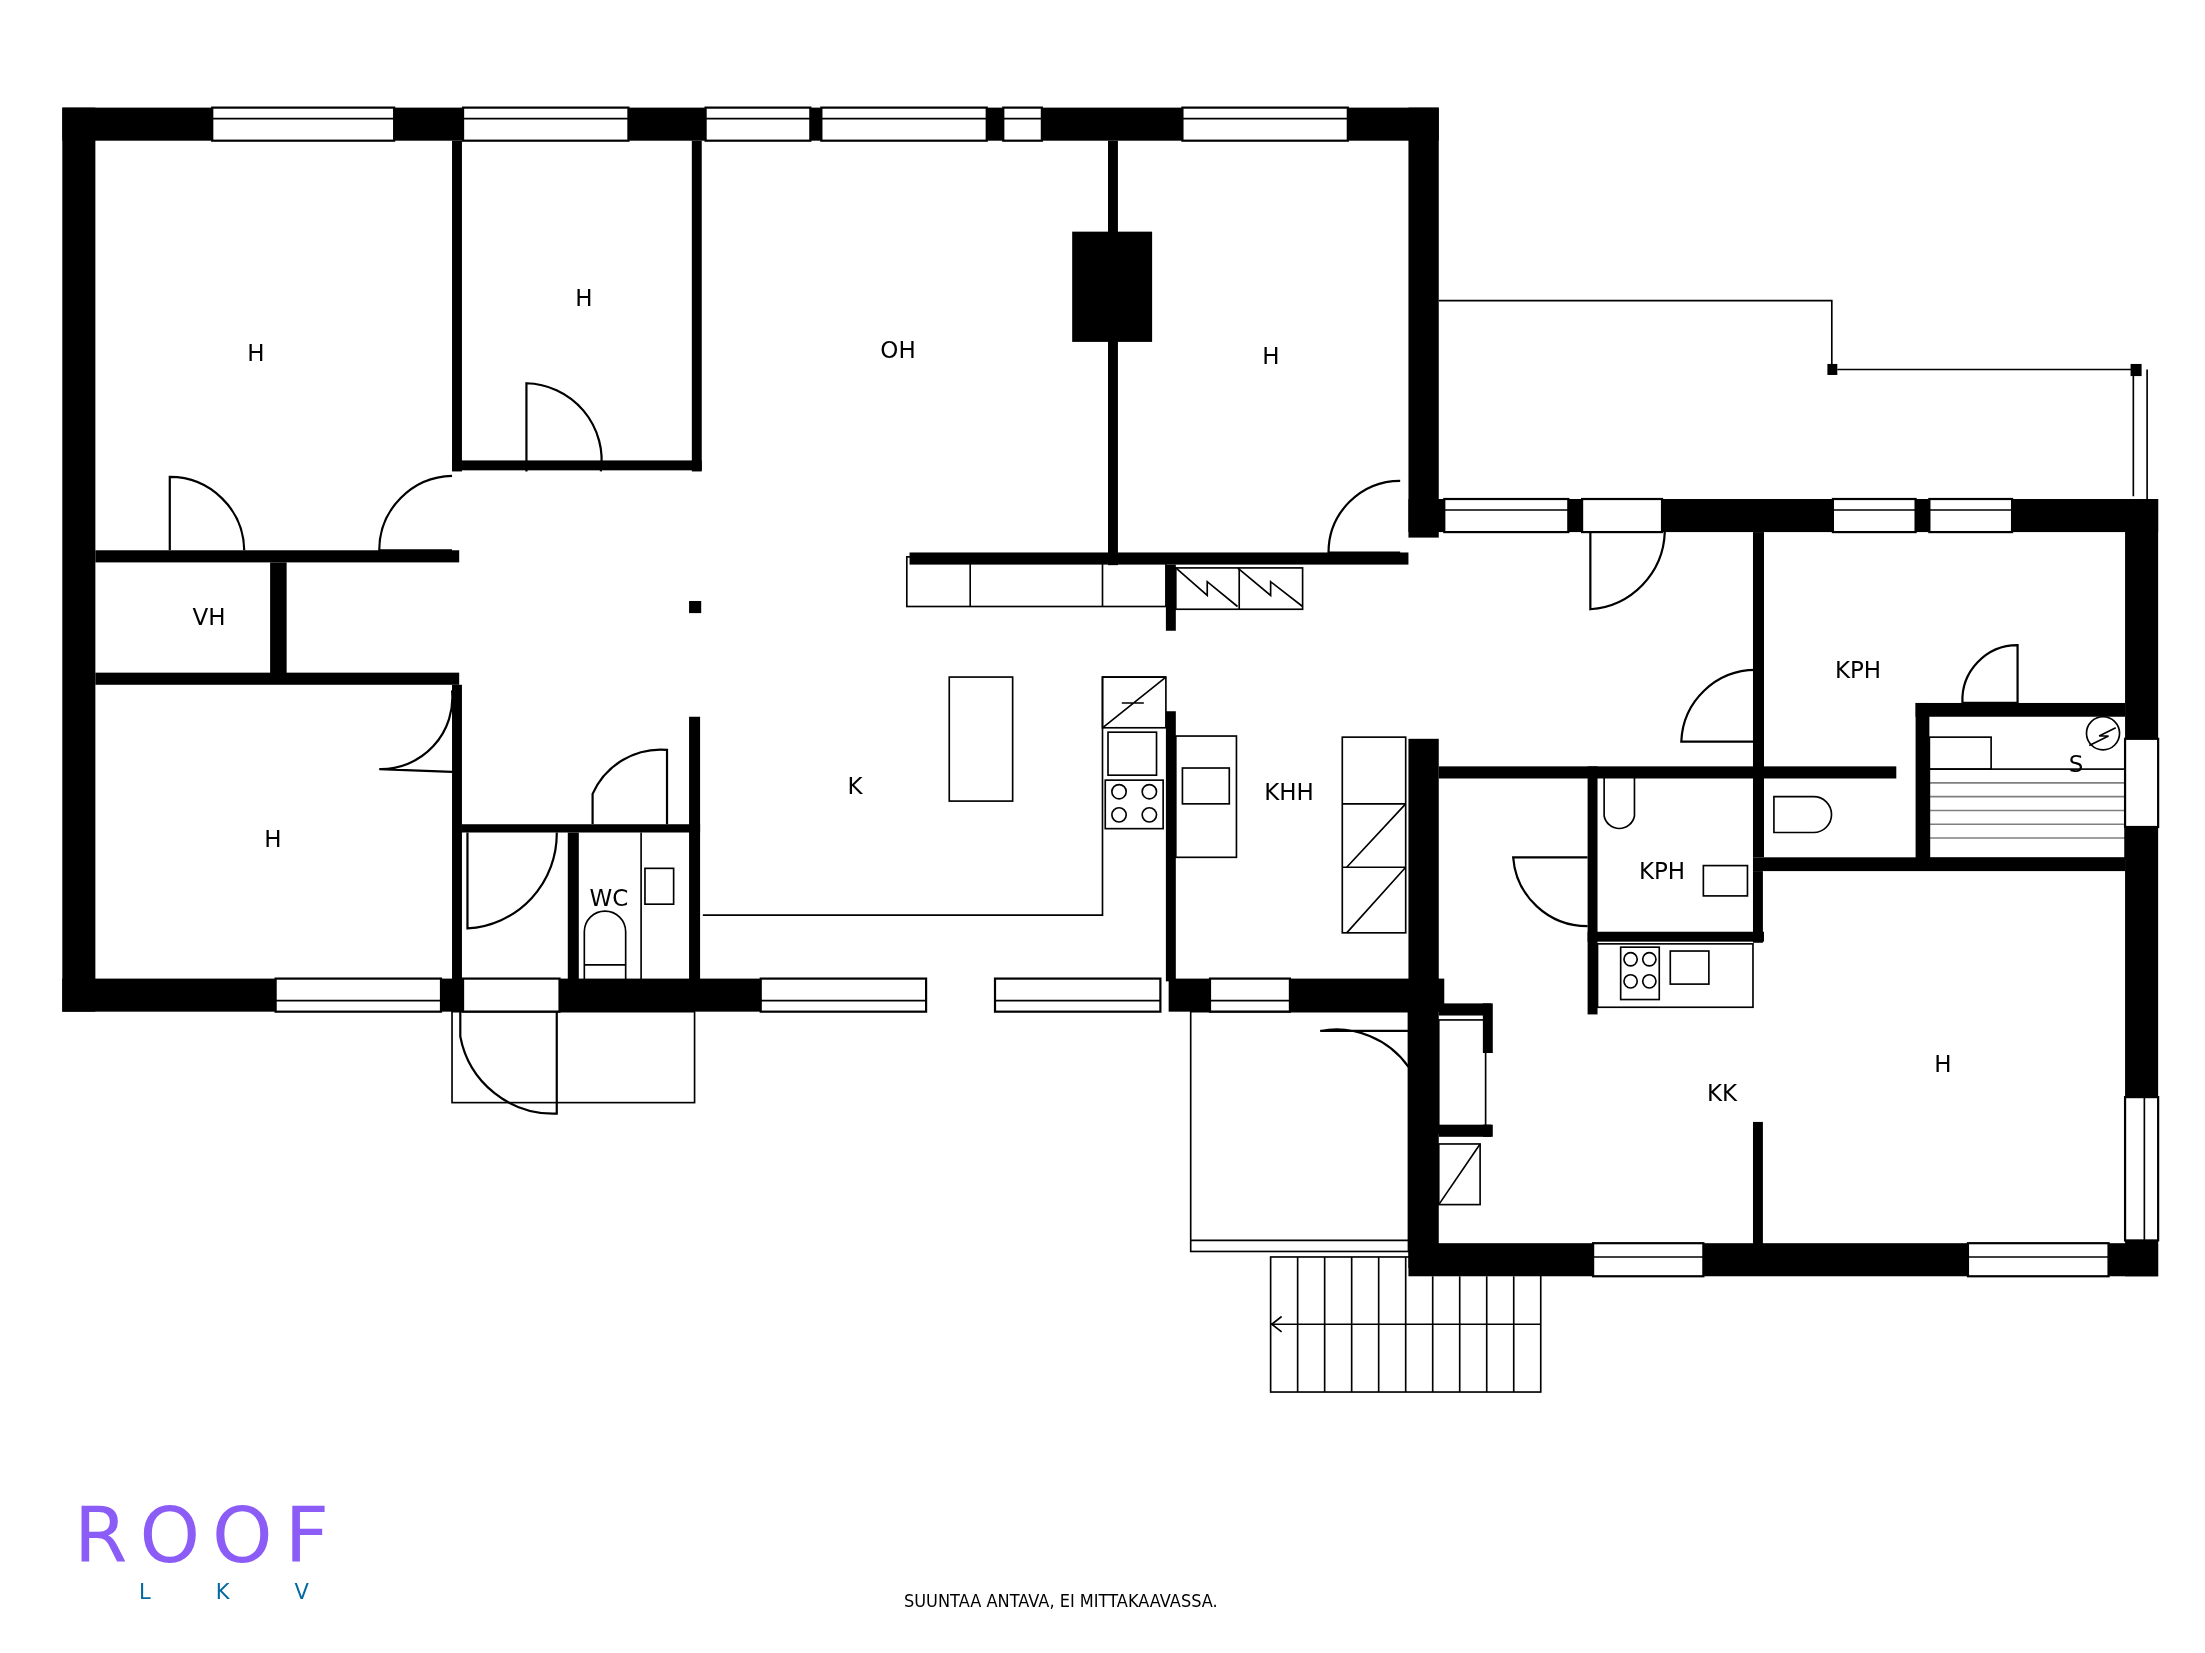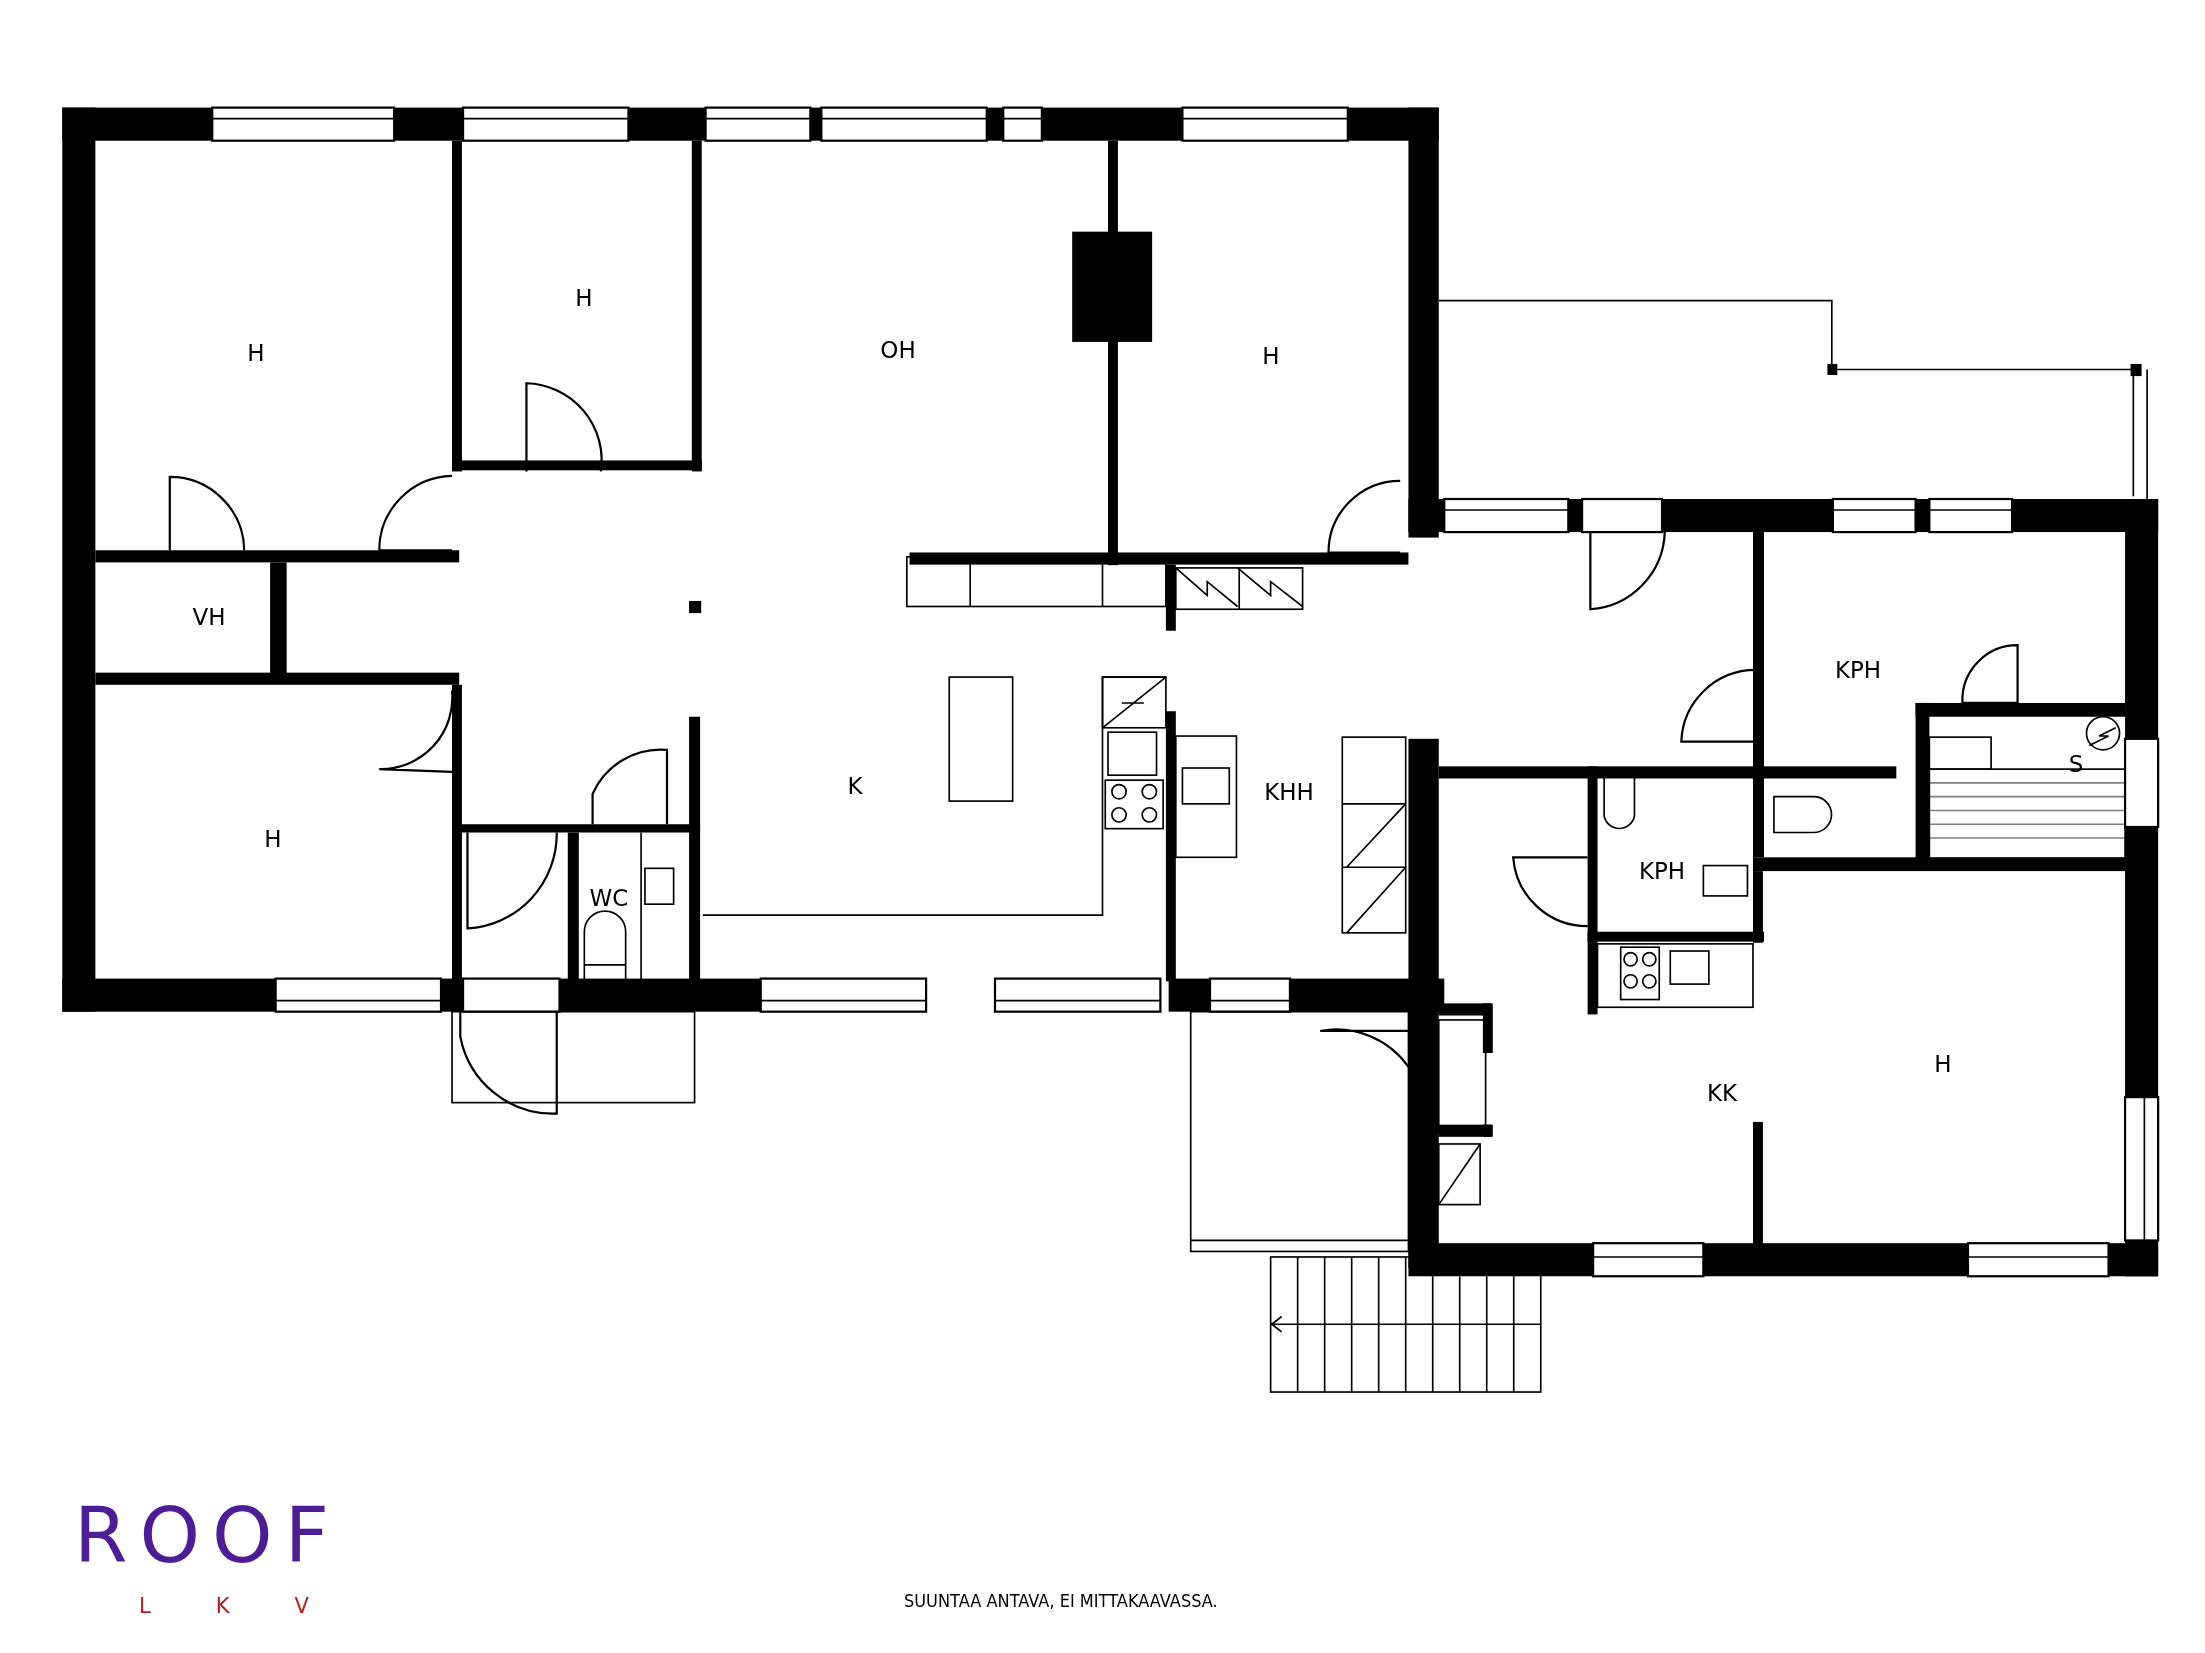--- a/index.html
+++ b/index.html
@@ -4,22 +4,22 @@
   <style>
     html, body { margin: 0; padding: 0; background: #ffffff; }
     body { width: 2205px; height: 1654px; position: relative; overflow: hidden; font-family: "Liberation Sans", sans-serif; }
     #plan { position: absolute; left: 0; top: 0; width: 2205px; height: 1654px; }
     .wall { fill: #000000; }
     .line { fill: none; stroke: #000000; stroke-width: 4; }
     .thin { fill: none; stroke: #000000; stroke-width: 3; }
     .win { fill: #ffffff; stroke: #000000; stroke-width: 4; }
     .room-label { position: absolute; font-family: "DejaVu Sans", sans-serif; font-size: 23px; color: #000; transform: translate(-50%, -50%); white-space: nowrap; }
     .logo { position: absolute; left: 74px; top: 1497px; }
-    .logo-main { font-family: "DejaVu Sans", sans-serif; font-size: 77px; letter-spacing: 12px; line-height: 1; color: #4c1d95; font-weight: normal; }
-    .logo-sub { font-family: "DejaVu Sans", sans-serif; font-size: 21px; letter-spacing: 65px; margin-left: 65px; margin-top: 20px; color: #b91c1c; }
+    .logo-main { font-family: "DejaVu Sans", sans-serif; font-size: 77px; letter-spacing: 12px; line-height: 1; color: #8b5cf6; font-weight: normal; }
+    .logo-sub { font-family: "DejaVu Sans", sans-serif; font-size: 21px; letter-spacing: 65px; margin-left: 65px; margin-top: 6px; color: #0369a1; }
     .disclaimer { position: absolute; left: 904px; top: 1591px; font-family: "DejaVu Sans", sans-serif; font-size: 17.6px; color: #000; white-space: nowrap; transform: scaleX(0.92); transform-origin: left top; }
   </style>
 </head>
 <body>
 
 <svg id="plan" viewBox="0 0 4000 3000" xmlns="http://www.w3.org/2000/svg">
 
   <g>
     <rect class="wall" x="113" y="195" width="2497" height="60"></rect>
     <rect class="wall" x="113" y="195" width="60" height="1640"></rect>

